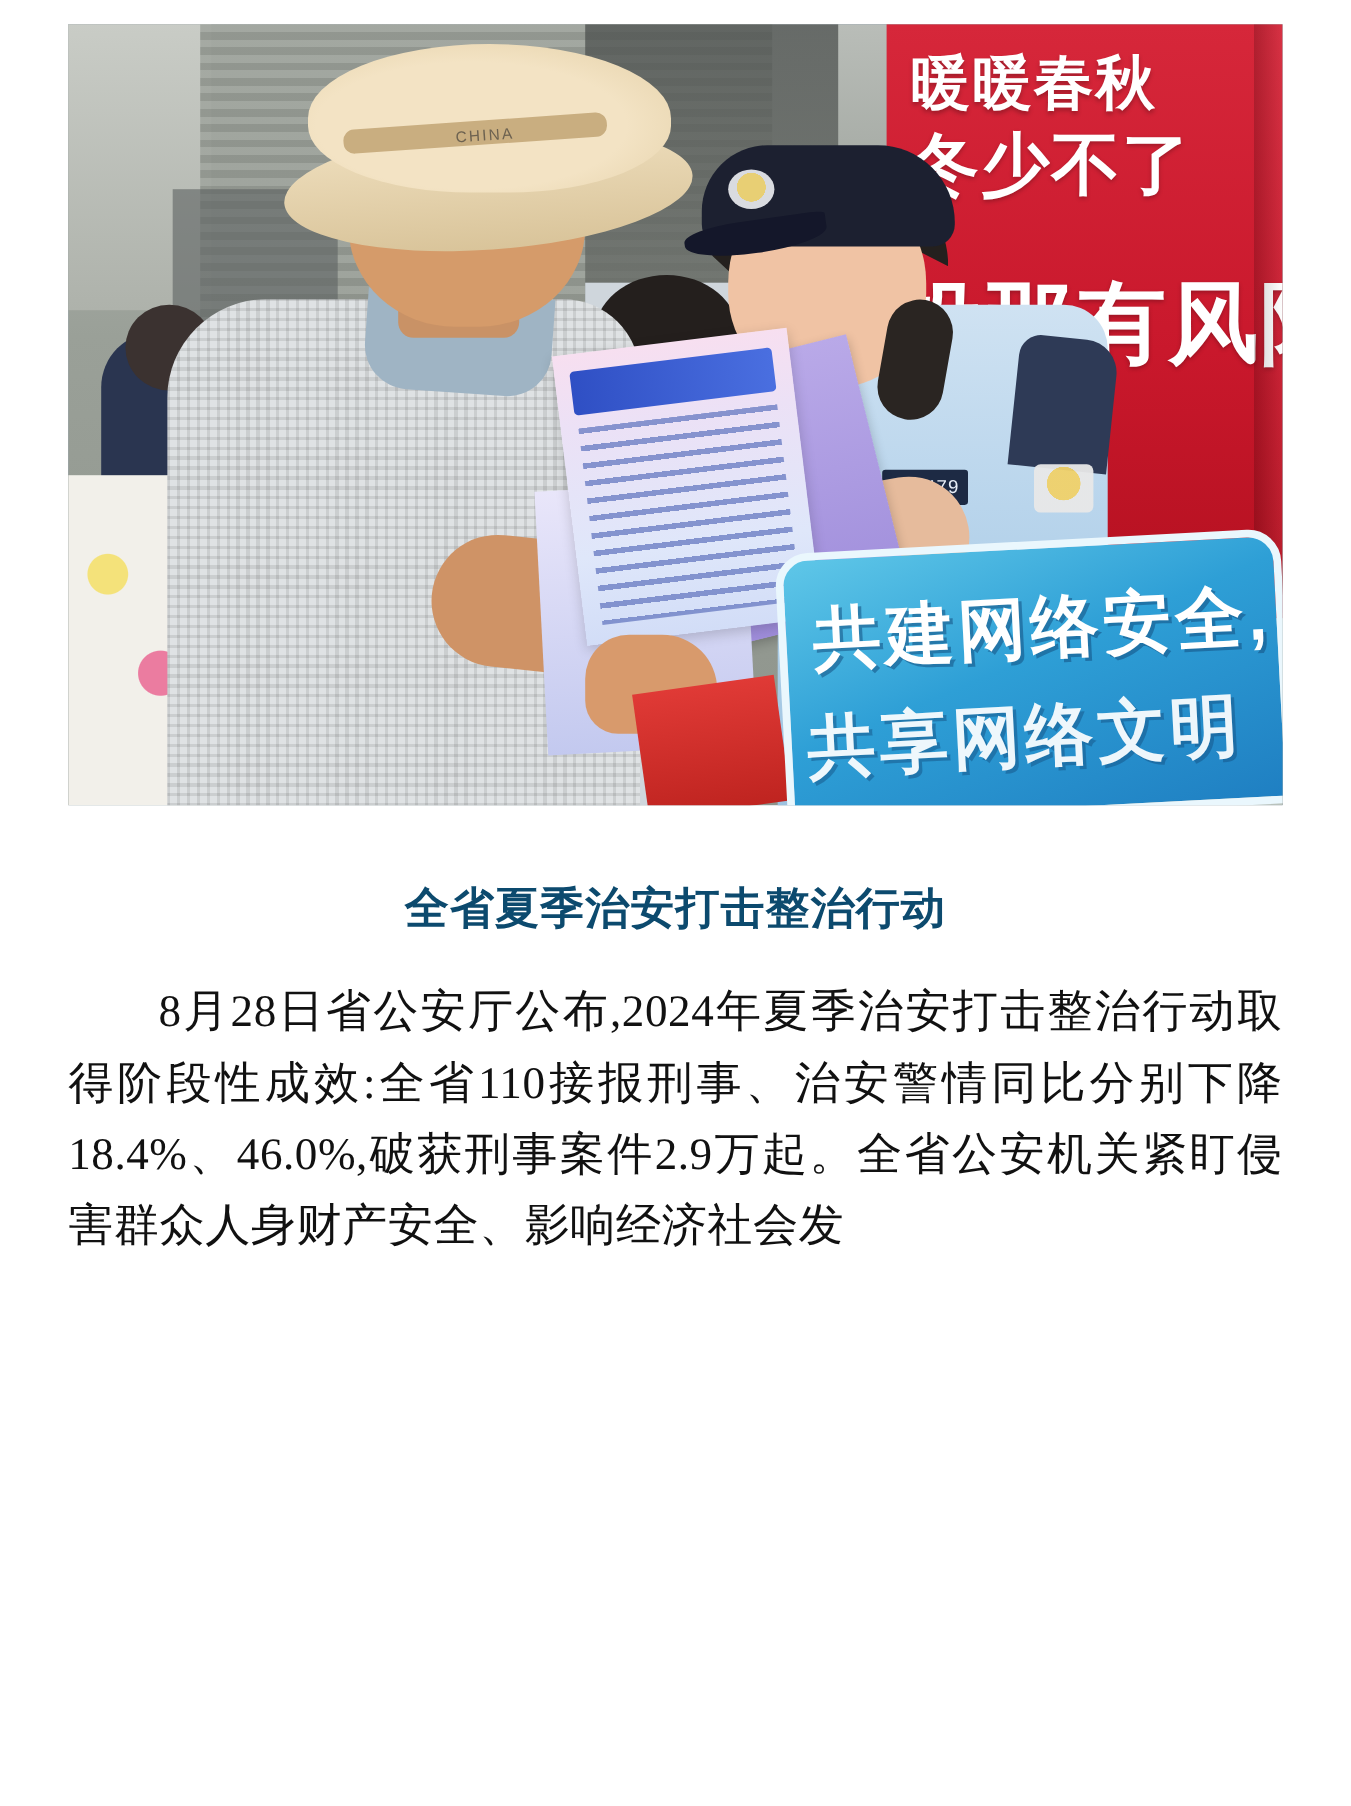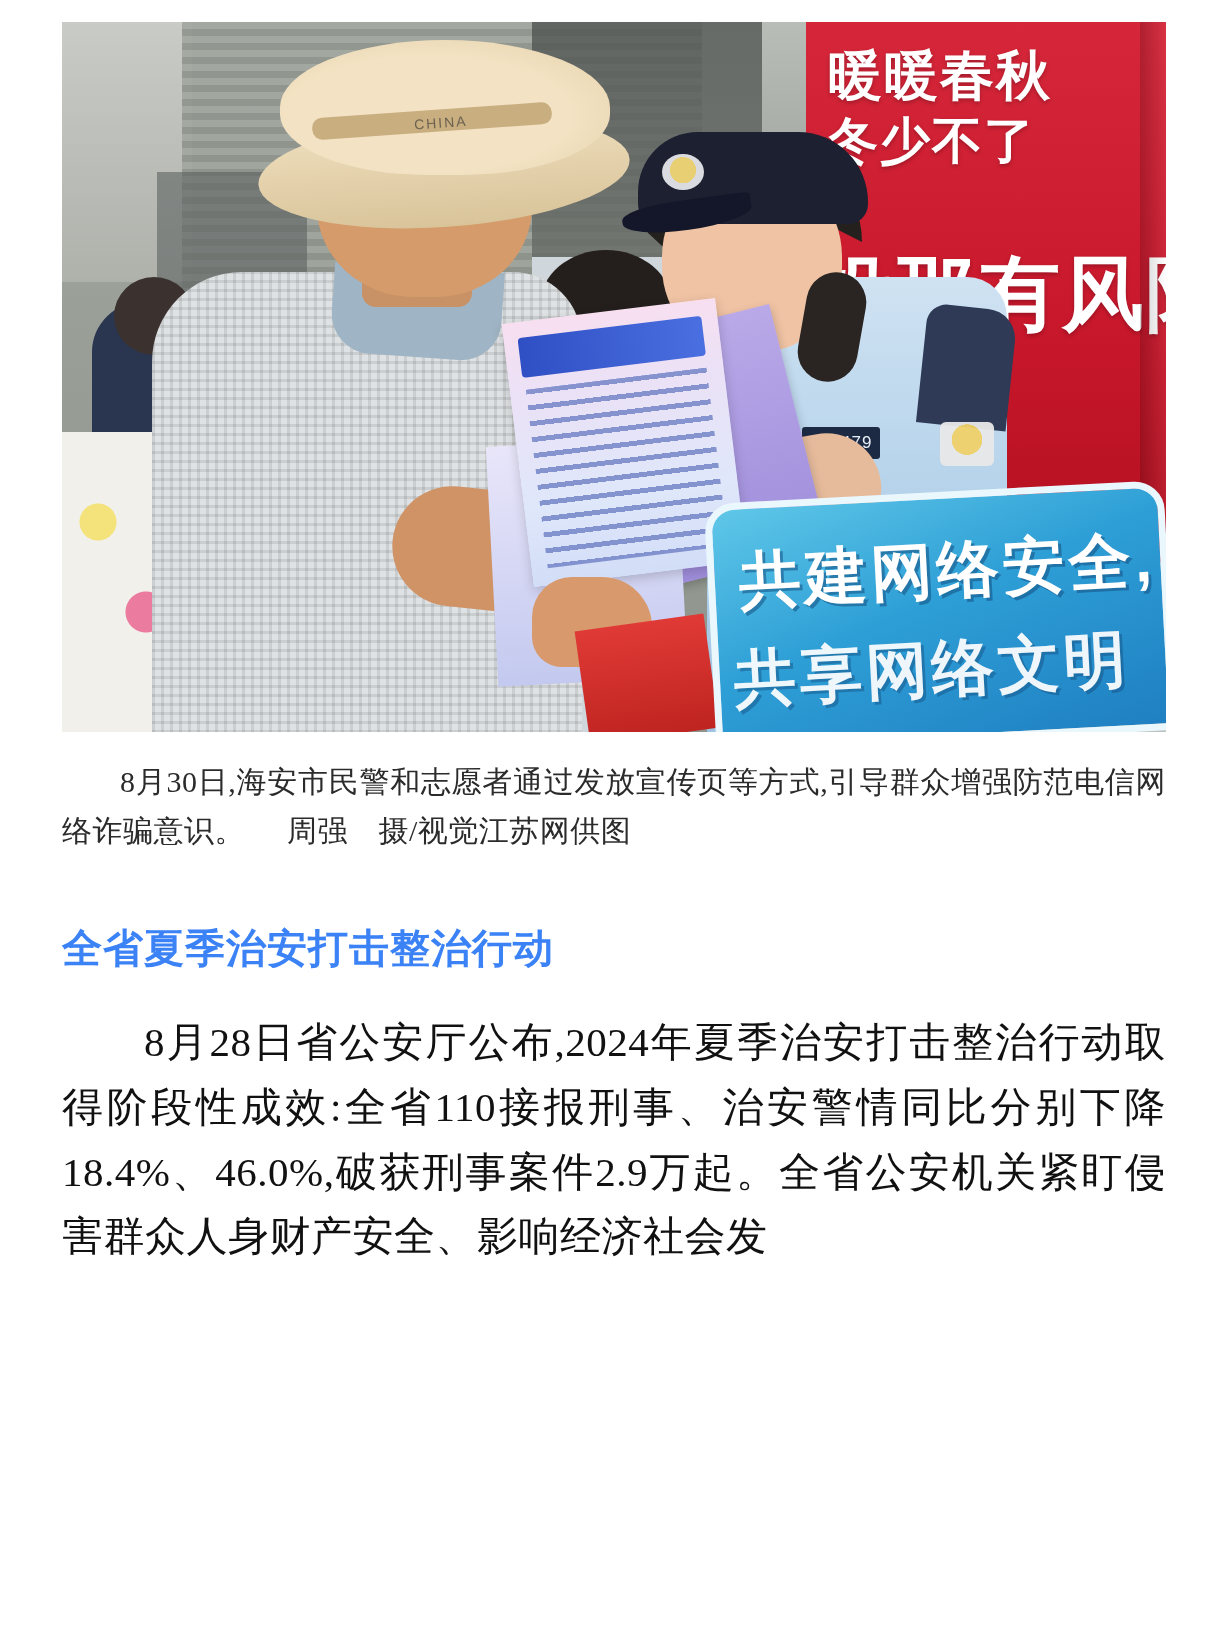--- a/index.html
+++ b/index.html
@@ -74,21 +74,21 @@
   .red-banner .bn-text {
     position: absolute;
     color: #ffffff;
     font-family: Liberation Serif, serif;
     font-weight: 700;
     letter-spacing: 2px;
     text-shadow: 0 2px 4px rgba(0,0,0,.25);
     white-space: nowrap;
   }
   .bn1 { top: 18px; left: 22px; font-size: 54px; }
-  .bn2 { top: 86px; left: 22px; font-size: 50px; }
+  .bn2 { top: 86px; left: 22px; font-size: 62px; }
   .bn3 { top: 218px; left: 4px; font-size: 82px; letter-spacing: 6px; }
   .banner-fold {
     position: absolute;
     right: 0; top: 0; width: 26px; height: 540px;
     background: linear-gradient(90deg, rgba(0,0,0,.18), rgba(255,255,255,.05));
   }
   
   .bg-right-low {
     position: absolute;
     right: 0; bottom: 0; width: 360px; height: 175px;
@@ -398,23 +398,24 @@
   }
   .para.indent2::before {
     content: "";
     display: inline-block;
     width: 82px;
   }
   .subhead {
     margin-top: 58px;
     font-size: 40px;
     font-weight: 700;
-    color: #3b82f6;
+    color: #0c4a6e;
     letter-spacing: 1px;
     font-family: "Liberation Serif", serif;
+    text-align: center;
   }
   .para-2 {
     margin-top: 34px;
   }
 </style>
 </head>
 <body>
 
 <div class="page">
 
@@ -473,23 +474,20 @@
       <div class="man-hand"></div>
       <div class="small-flag"></div>
 
       <div class="placard">
         <div class="placard-text">共建网络安全,</div>
         <div class="placard-text2">共享网络文明</div>
       </div>
     </div>
   </div>
 
-  <div class="caption">
-    <span class="indent"></span><span>8月30日,海安市民警和志愿者通过发放宣传页等方式,引导群众增强防范电信网络诈骗意识。</span><span class="credit-gap"></span><span>周强　摄/视觉江苏网供图</span>
-  </div>
 
   <div class="body-block">
 
     <div class="subhead">全省夏季治安打击整治行动</div>
 
     <p class="para para-2 indent2">8月28日省公安厅公布,2024年夏季治安打击整治行动取得阶段性成效:全省110接报刑事、治安警情同比分别下降18.4%、46.0%,破获刑事案件2.9万起。全省公安机关紧盯侵害群众人身财产安全、影响经济社会发</p>
   </div>
 
 </div>
 

